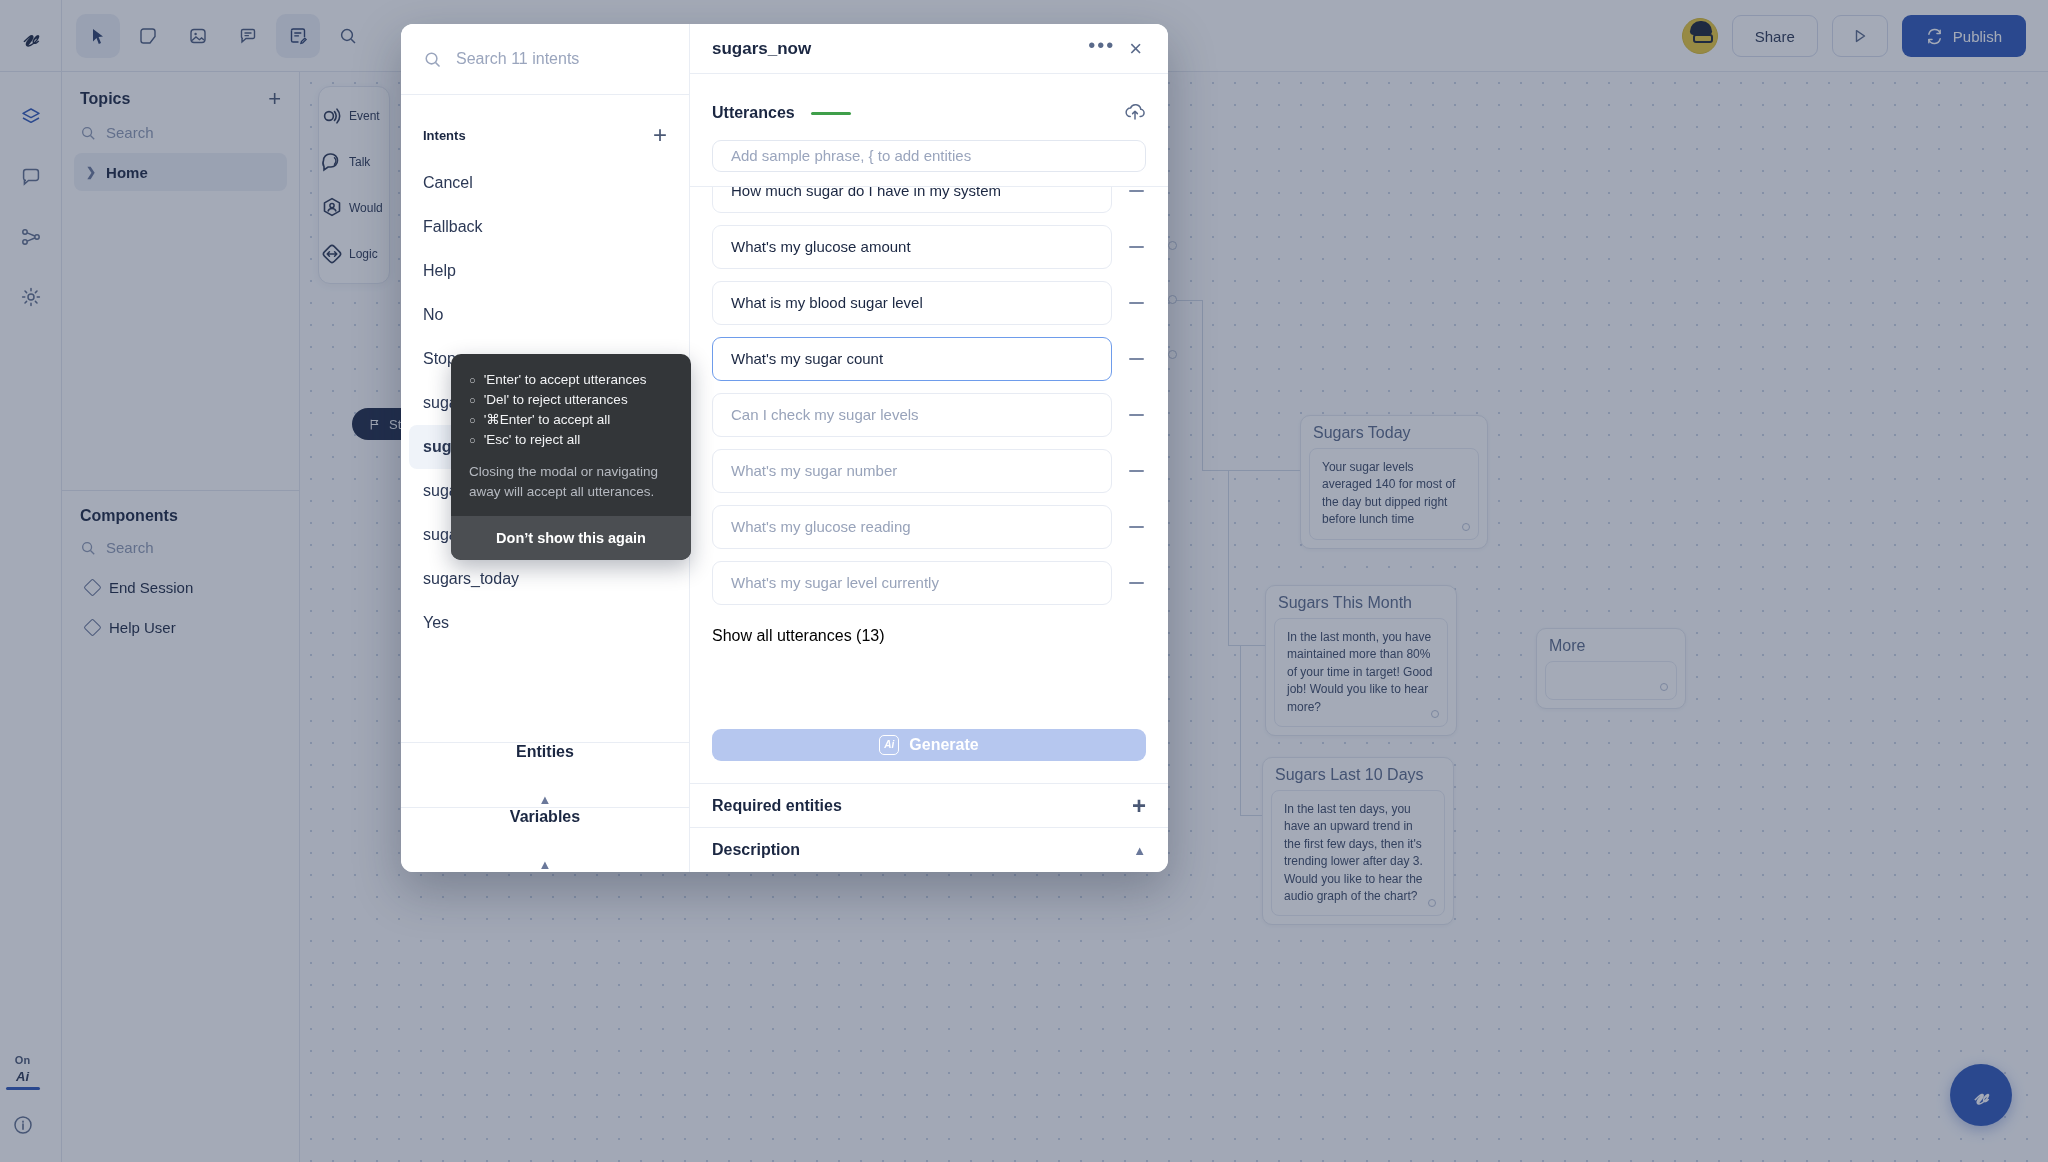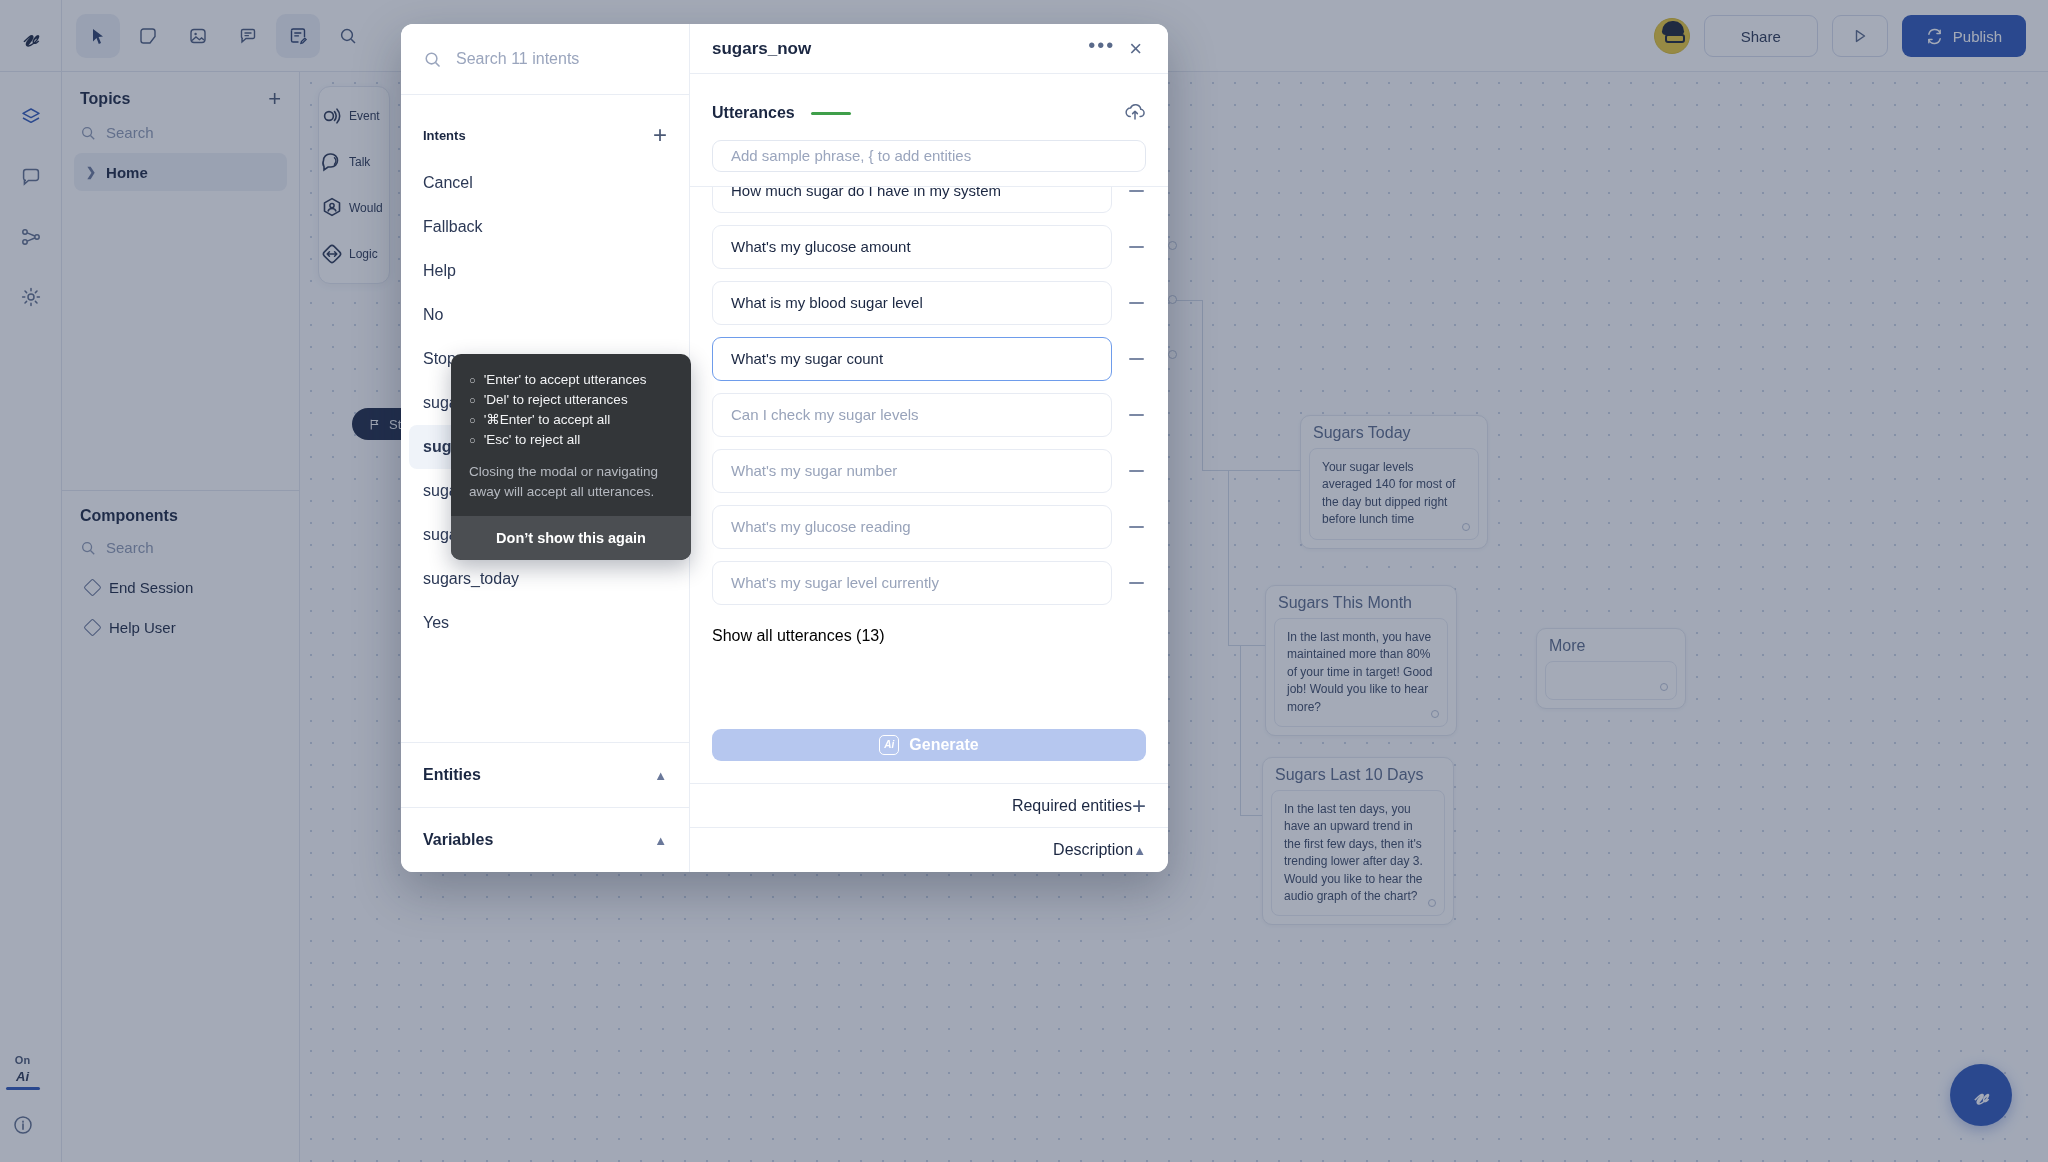--- a/index.html
+++ b/index.html
@@ -69,21 +69,21 @@
   }
   .avatar::before {
     content:''; position:absolute; left:7px; top:2px; width:22px; height:14px;
     background:#1b2335; border-radius: 11px 11px 4px 4px;
   }
   .avatar::after {
     content:''; position:absolute; left:10px; top:15px; width:16px; height:5px;
     border:2px solid #1b2335; border-radius:3px;
   }
   .btn-outline {
-    height: 42px; padding: 0 36px; border: 1px solid #d7dded; border-radius: 9px;
+    height: 42px; padding: 0 22px; border: 1px solid #d7dded; border-radius: 9px;
     background: #fff; color: #2b3855; font-size: 15px;
     display: flex; align-items: center; justify-content: center;
   }
   .btn-icon-outline {
     width: 56px; height: 42px; border: 1px solid #d7dded; border-radius: 9px;
     background: #fff; display: flex; align-items: center; justify-content: center;
     color: #5a6a8a;
   }
   .btn-publish {
     height: 42px; padding: 0 24px; border-radius: 9px;
@@ -211,21 +211,21 @@
   .m-intents-title { font-size: 13px; font-weight: 700; color:#1b2742; }
   .m-plus { font-size: 24px; color:#4a5875; line-height: 1; }
   .m-item {
     margin: 0 8px; height: 44px; border-radius: 8px; display:flex; align-items:center;
     padding: 0 14px; font-size: 16px; color:#2b3855;
   }
   .m-item.selected { background:#eff3f9; font-weight: 700; }
   .m-collapse {
     height: 65px; border-top: 1px solid #e9edf4;
     display:flex; align-items:center; justify-content: space-between;
-    padding: 0 22px; font-size: 16px; font-weight: 700; color:#1b2742;
+    padding: 0 22px; font-size: 16px; font-weight: 700; color:#1b2742;flex-direction:column;
   }
   .chev-up { color:#6a789a; font-size: 13px; }
 
   
   .m-right { flex: 1; display:flex; flex-direction: column; background:#fff; min-width:0; }
   .m-head {
     height: 71px; border-bottom: 1px solid #e9edf4;
     display:flex; align-items:center; padding: 0 22px; gap: 10px;
   }
   .m-head-title { font-size: 17px; font-weight: 700; color:#1b2742; flex:1; }
@@ -269,22 +269,22 @@
     background:#b6c7ef; color:#ffffff; font-size: 16px; font-weight: 600;
     display:flex; align-items:center; justify-content:center; gap: 10px;
   }
   .ai-chip {
     width: 20px; height: 20px; border: 1.6px solid #fff; border-radius: 5px;
     font-size: 10px; font-weight: 700; display:flex; align-items:center; justify-content:center;
     font-style: italic;
   }
   .m-sect {
     height: 63px; border-top: 1px solid #e9edf4; display:flex; align-items:center;
-    justify-content: flex-end; padding: 0 22px;
-    font-size: 16px; font-weight: 400; color:#1b2742;
+    justify-content: space-between; padding: 0 22px;
+    font-size: 16px; font-weight: 700; color:#1b2742;
   }
   .m-sect-first { margin-top: 22px; }
 
   
   .tooltip {
     position: absolute; left: 451px; top: 354px; width: 240px;
     background: #333639; border-radius: 10px; color: #fff;
     padding: 16px 18px 14px 18px;
     box-shadow: 0 8px 22px rgba(18,27,49,.3);
   }

